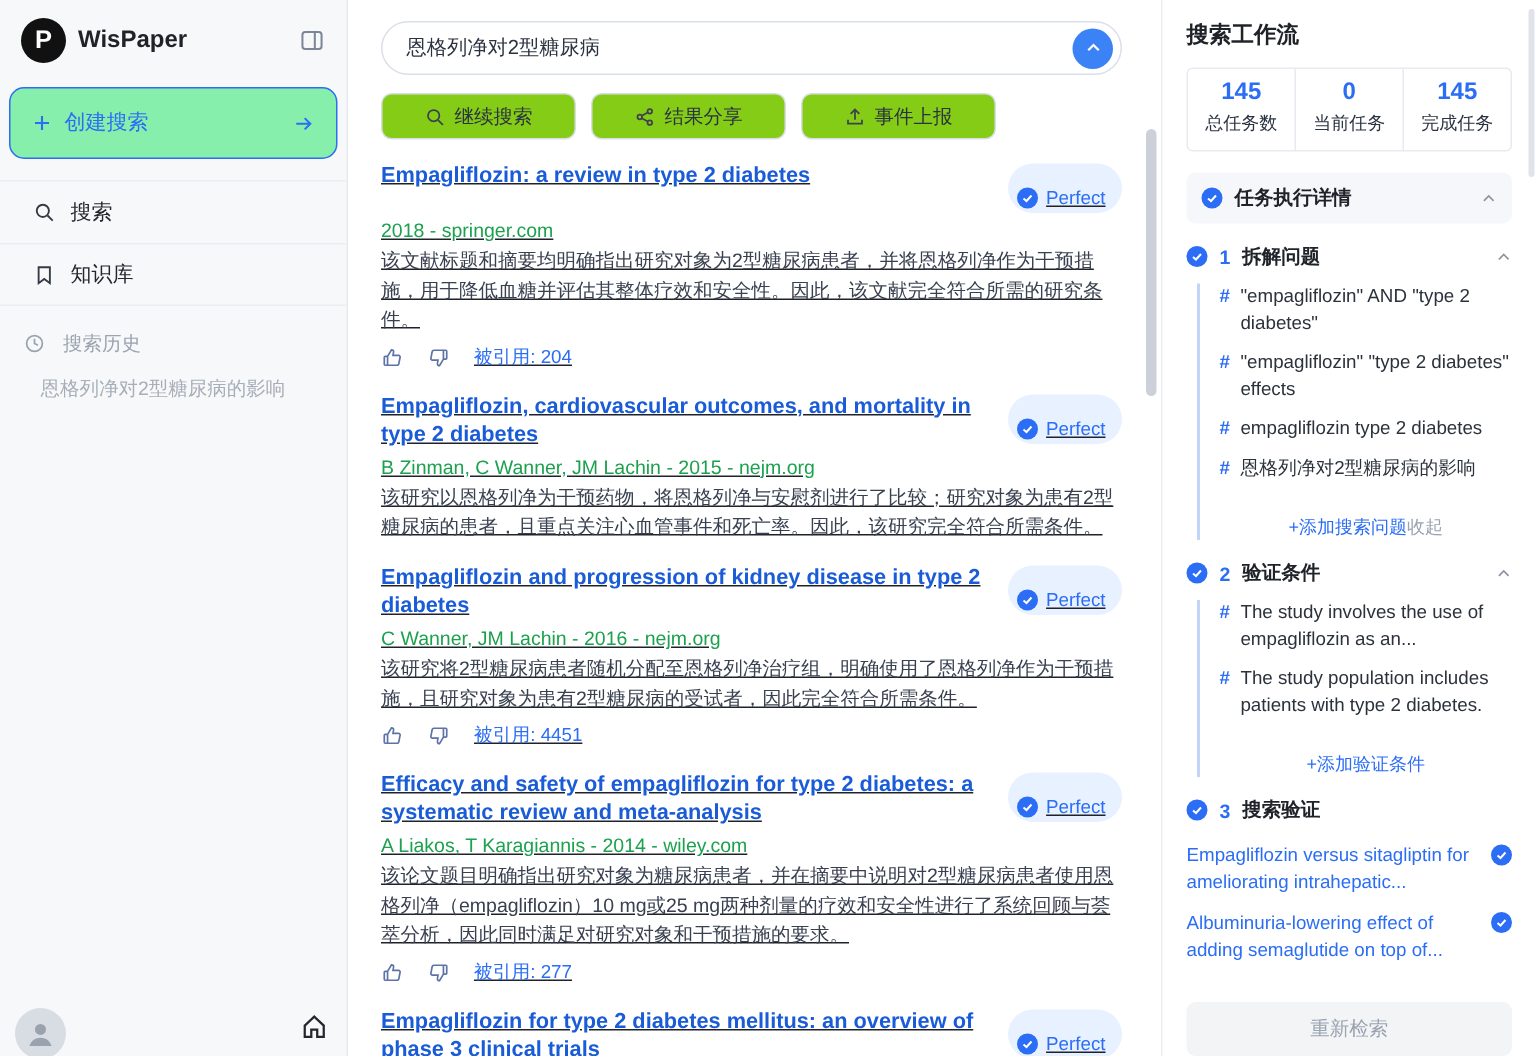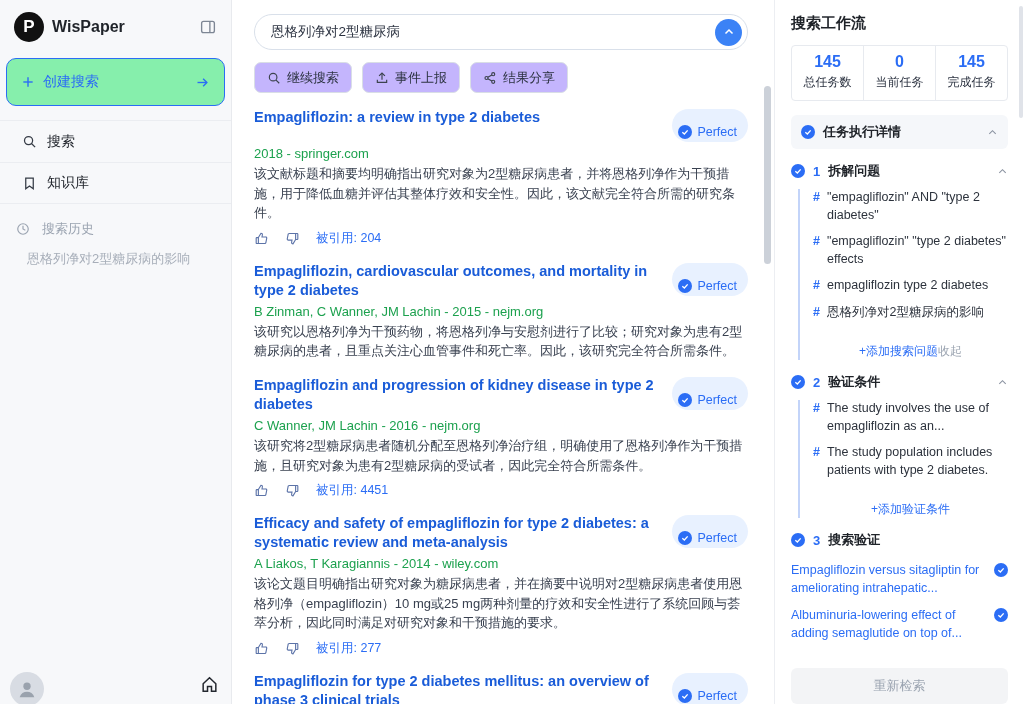--- a/index.html
+++ b/index.html
@@ -34,25 +34,25 @@
   .home-btn { color:#23272e; display:flex; padding-bottom:4px; cursor:pointer; }
 
   
   .main { flex:1; min-width:0; position:relative; padding:14px 26px 0 22px; overflow:hidden; }
   .search-pill { height:36px; border:1px solid #d9e0ea; border-radius:18px; background:#fff;
     display:flex; align-items:center; padding:0 5px 0 16px; }
   .search-query { flex:1; font-size:13.5px; color:#2b3240; }
   .send-btn { width:27px; height:27px; border-radius:50%; border:none; background:#3b82f6;
     color:#fff; display:flex; align-items:center; justify-content:center; cursor:pointer; }
   .actions { display:flex; gap:10px; margin-top:12px; }
-  .action-btn { height:31px; border:1px solid #d9dee6; border-radius:7px; background:#c4b5fd;
-    display:flex; align-items:center; gap:6px; padding:0 12px; font-size:13px; color:#2b3240; cursor:pointer; }
+  .action-btn { height:31px; border:1px solid #d9dee6; border-radius:7px; background:#84cc16;
+    display:flex; align-items:center; gap:6px; padding:0 28px; font-size:13px; color:#2b3240; cursor:pointer; }
   .action-icon { display:flex; color:#3c434e; }
   .results { margin-top:15px; }
-  .result { margin-bottom:15px; }
+  .result { margin-bottom:15px;text-decoration:underline; }
   .result-head { display:flex; align-items:flex-start; gap:14px; }
   .result-title { flex:1; font-size:14.5px; font-weight:600; color:#1a5cd8; line-height:1.32;
     cursor:pointer; text-decoration:none; }
   .badge { display:inline-flex; align-items:center; gap:5px; background:#e8f1ff; color:#2b6df5;
     border-radius:999px; padding:16px 11px 3px 6px; font-size:12.5px; white-space:nowrap; margin-top:1px; }
   .ckc { width:14px; height:14px; border-radius:50%; background:#2b6df5; flex-shrink:0;
     display:inline-flex; align-items:center; justify-content:center; }
   .result-meta { color:#1ca14e; font-size:13px; margin-top:4px; }
   .result-desc { color:#394150; font-size:13px; line-height:1.5; margin-top:3px; }
   .result-foot { display:flex; align-items:center; gap:16px; margin-top:7px; }
@@ -185,38 +185,38 @@
           <svg width="14" height="14" viewBox="0 0 24 24" fill="none" stroke="currentColor" stroke-width="2">
               <circle cx="10.5" cy="10.5" r="6.5"></circle>
               <line x1="15.5" y1="15.5" x2="21" y2="21"></line>
             </svg>
         </span>
         <span>继续搜索</span>
       </button>
       <button class="action-btn">
         <span class="action-icon">
           <svg width="14" height="14" viewBox="0 0 24 24" fill="none" stroke="currentColor" stroke-width="2">
-              <line x1="12" y1="15" x2="12" y2="4"></line>
-              <polyline points="7,8.5 12,3.5 17,8.5"></polyline>
-              <path d="M4 15v4.5h16V15"></path>
-            </svg>
-        </span>
-        <span>事件上报</span>
-      </button>
-      <button class="action-btn">
-        <span class="action-icon">
-          <svg width="14" height="14" viewBox="0 0 24 24" fill="none" stroke="currentColor" stroke-width="2">
               <circle cx="6" cy="12" r="2.6"></circle>
               <circle cx="17.5" cy="5.5" r="2.6"></circle>
               <circle cx="17.5" cy="18.5" r="2.6"></circle>
               <line x1="8.3" y1="10.7" x2="15.2" y2="6.8"></line>
               <line x1="8.3" y1="13.3" x2="15.2" y2="17.2"></line>
             </svg>
         </span>
         <span>结果分享</span>
+      </button>
+      <button class="action-btn">
+        <span class="action-icon">
+          <svg width="14" height="14" viewBox="0 0 24 24" fill="none" stroke="currentColor" stroke-width="2">
+              <line x1="12" y1="15" x2="12" y2="4"></line>
+              <polyline points="7,8.5 12,3.5 17,8.5"></polyline>
+              <path d="M4 15v4.5h16V15"></path>
+            </svg>
+        </span>
+        <span>事件上报</span>
       </button>
     </div>
 
     <div class="results">
 
       <article class="result">
         <div class="result-head">
           <a class="result-title">Empagliflozin: a review in type 2 diabetes</a>
           <span class="badge">
             <span class="ckc">

